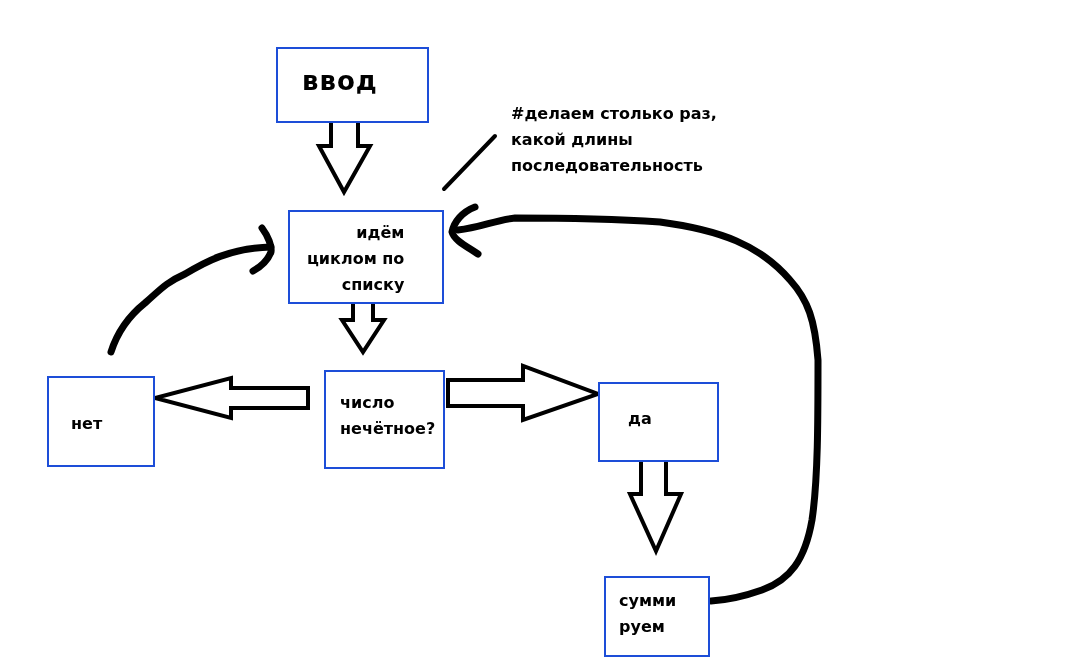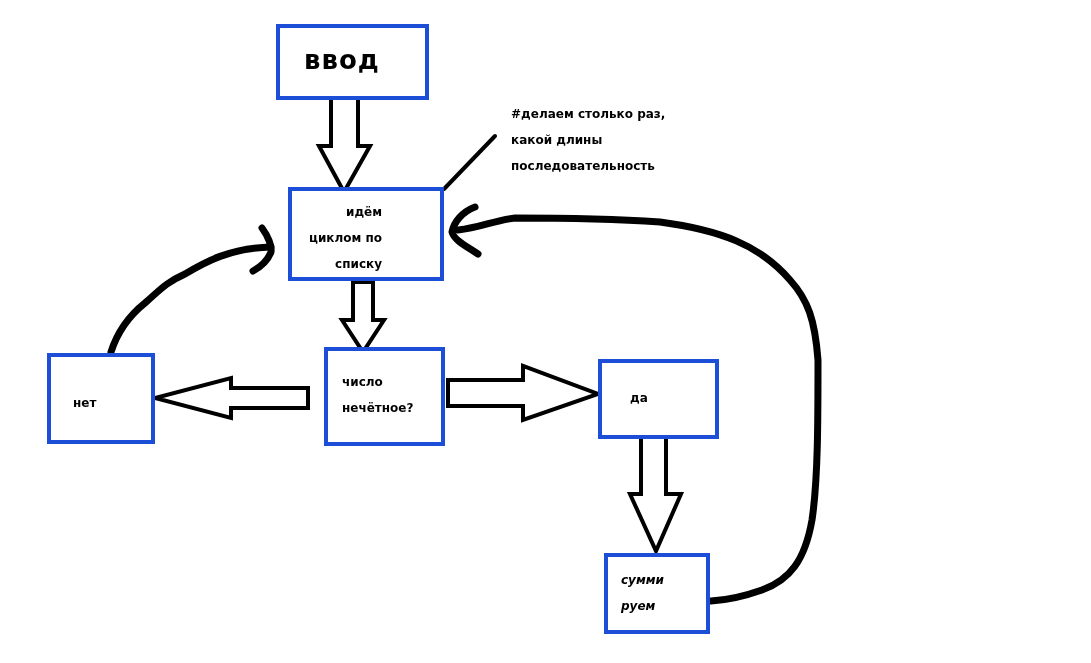--- a/index.html
+++ b/index.html
@@ -1,20 +1,20 @@
 <!DOCTYPE html>
 <html><head>
 <meta charset="utf-8">
 <style>
   html, body { margin: 0; padding: 0; background: #ffffff; }
   body { width: 1091px; height: 663px; position: relative; overflow: hidden; }
   #canvas { position: absolute; left: 0; top: 0; width: 1091px; height: 663px; }
-  .box { position: absolute; border: 4px solid #1d4ed8; box-sizing: border-box; background: #fff; }
+  .box { position: absolute; border: 2px solid #1d4ed8; box-sizing: border-box; background: #fff; margin-top: 23px; }
   .lbl { position: absolute; font-family: "DejaVu Sans", sans-serif; font-weight: bold; color: #000; white-space: pre-line; }
-  .txt16 { font-size: 12px; line-height: 26px; }
+  .txt16 { font-size: 16px; line-height: 26px; }
   .title { font-size: 26px; letter-spacing: 1px; }
 </style>
 </head>
 <body>
 
 <svg id="canvas" viewBox="0 0 1091 663" xmlns="http://www.w3.org/2000/svg">
 
   <g fill="#fff" stroke="#000" stroke-width="4" stroke-linejoin="miter">
     <polygon points="331,98 358,98 358,146 370,146 344,192 319,146 331,146"></polygon>
   </g>
@@ -64,20 +64,20 @@
 </div>
 
 <div class="box" style="left:47px; top:353px; width:108px; height:91px;">
   <span class="lbl txt16" style="left:22px; top:33px;text-align:right;">нет</span>
 </div>
 
 <div class="box" style="left:598px; top:359px; width:121px; height:80px;">
   <span class="lbl txt16" style="left:28px; top:22px;">да</span>
 </div>
 
-<div class="box" style="left:604px; top:553px; width:106px; height:81px;font-style:italic;">
+<div class="box" style="left:604px; top:553px; width:106px; height:81px;">
   <span class="lbl txt16" style="left:13px; top:10px;">сумми
 руем</span>
 </div>
 
 <span class="lbl txt16" style="left:511px; top:101px;">#делаем столько раз,
 какой длины
 последовательность</span>
 
 </body></html>

